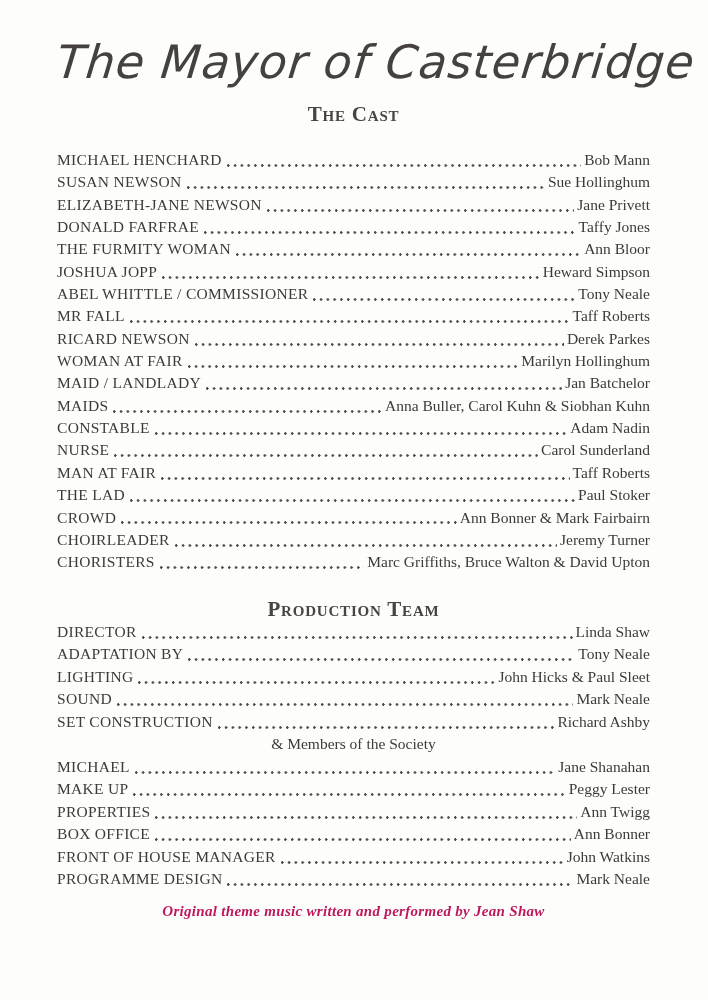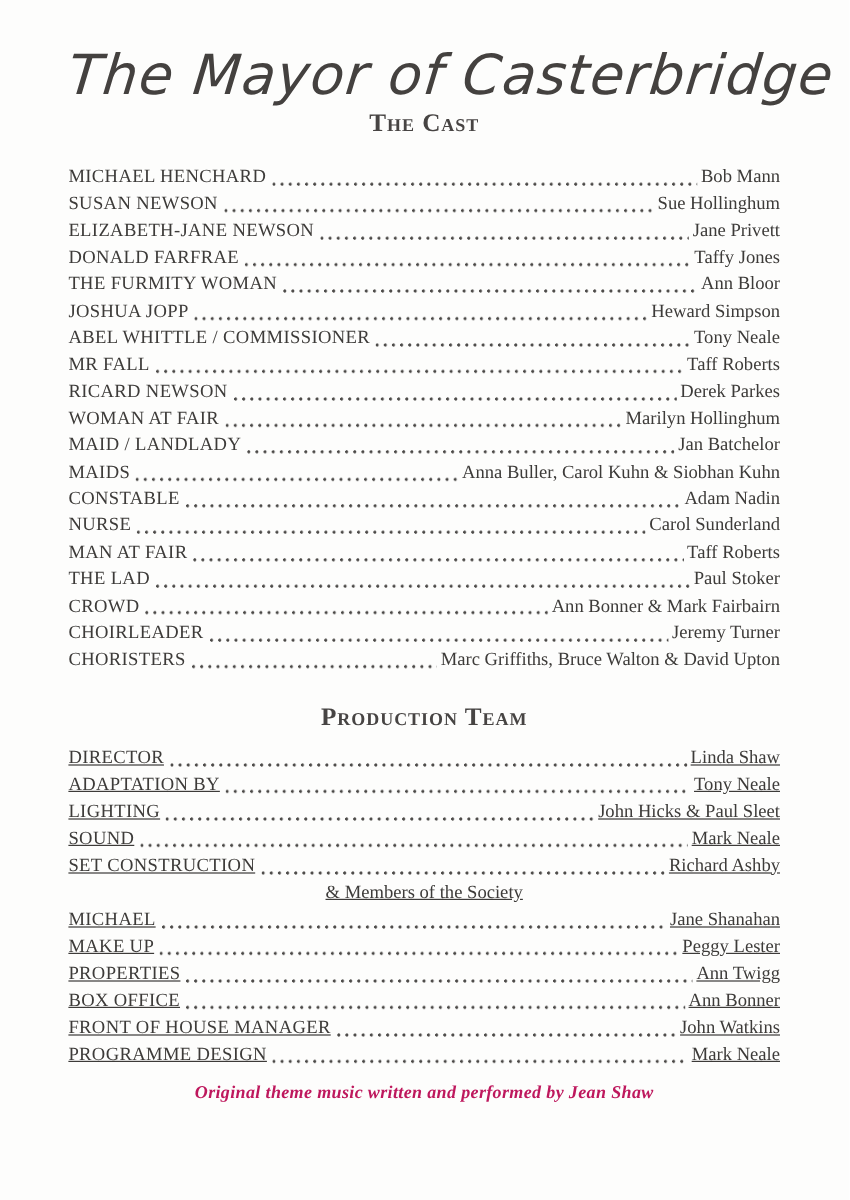--- a/index.html
+++ b/index.html
@@ -34,25 +34,25 @@
   .section-heading {
     text-align: center;
     font-variant: small-caps;
     font-weight: bold;
     font-size: 21px;
     line-height: 24px;
     letter-spacing: 0.8px;
     color: #474443;
     margin: 0;
   }
-  .heading-cast { }
+  .heading-cast { margin-top: 12px; }
   .heading-production { margin-top: 23px; }
 
   .credits { margin-top: 23px; }
-  .credits-production { margin-top: 12px; text-decoration: underline; }
+  .credits-production { margin-top: 0; }
 
   .credit-row {
     display: flex;
     align-items: baseline;
     font-size: 15.5px;
     line-height: 22.35px;
     white-space: nowrap;
   }
   .credits-production .credit-row { line-height: 22.5px; }
 

